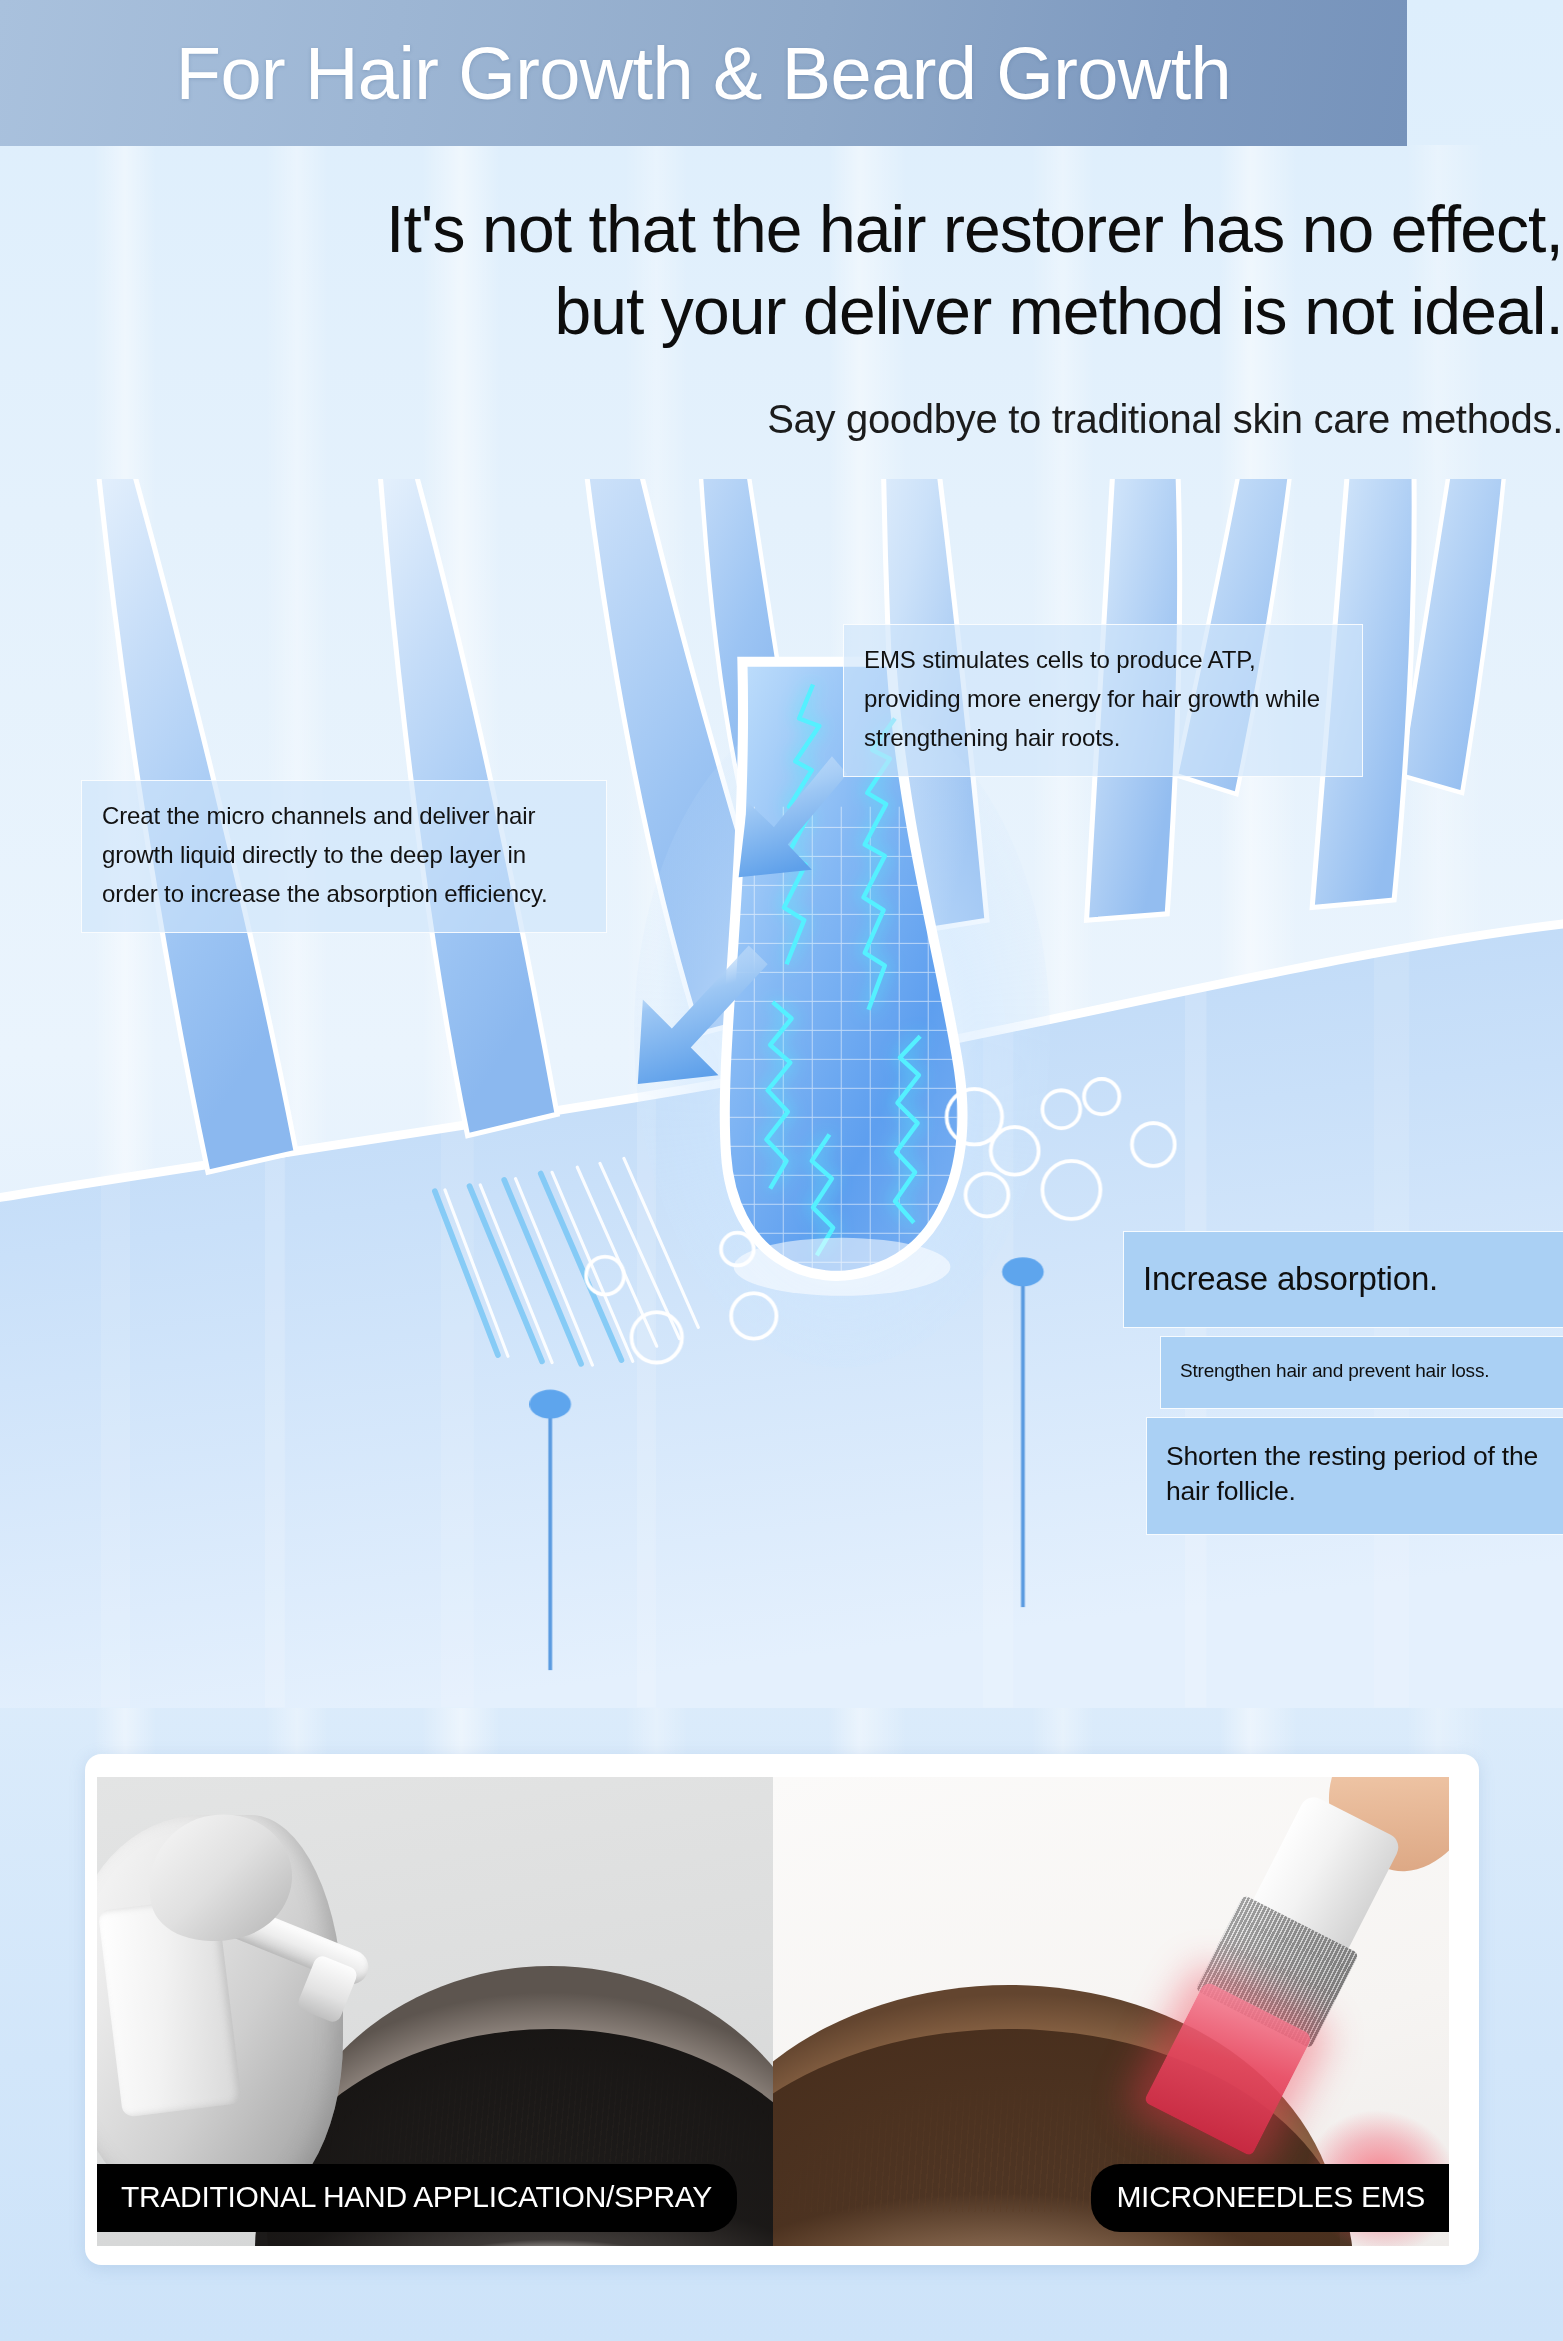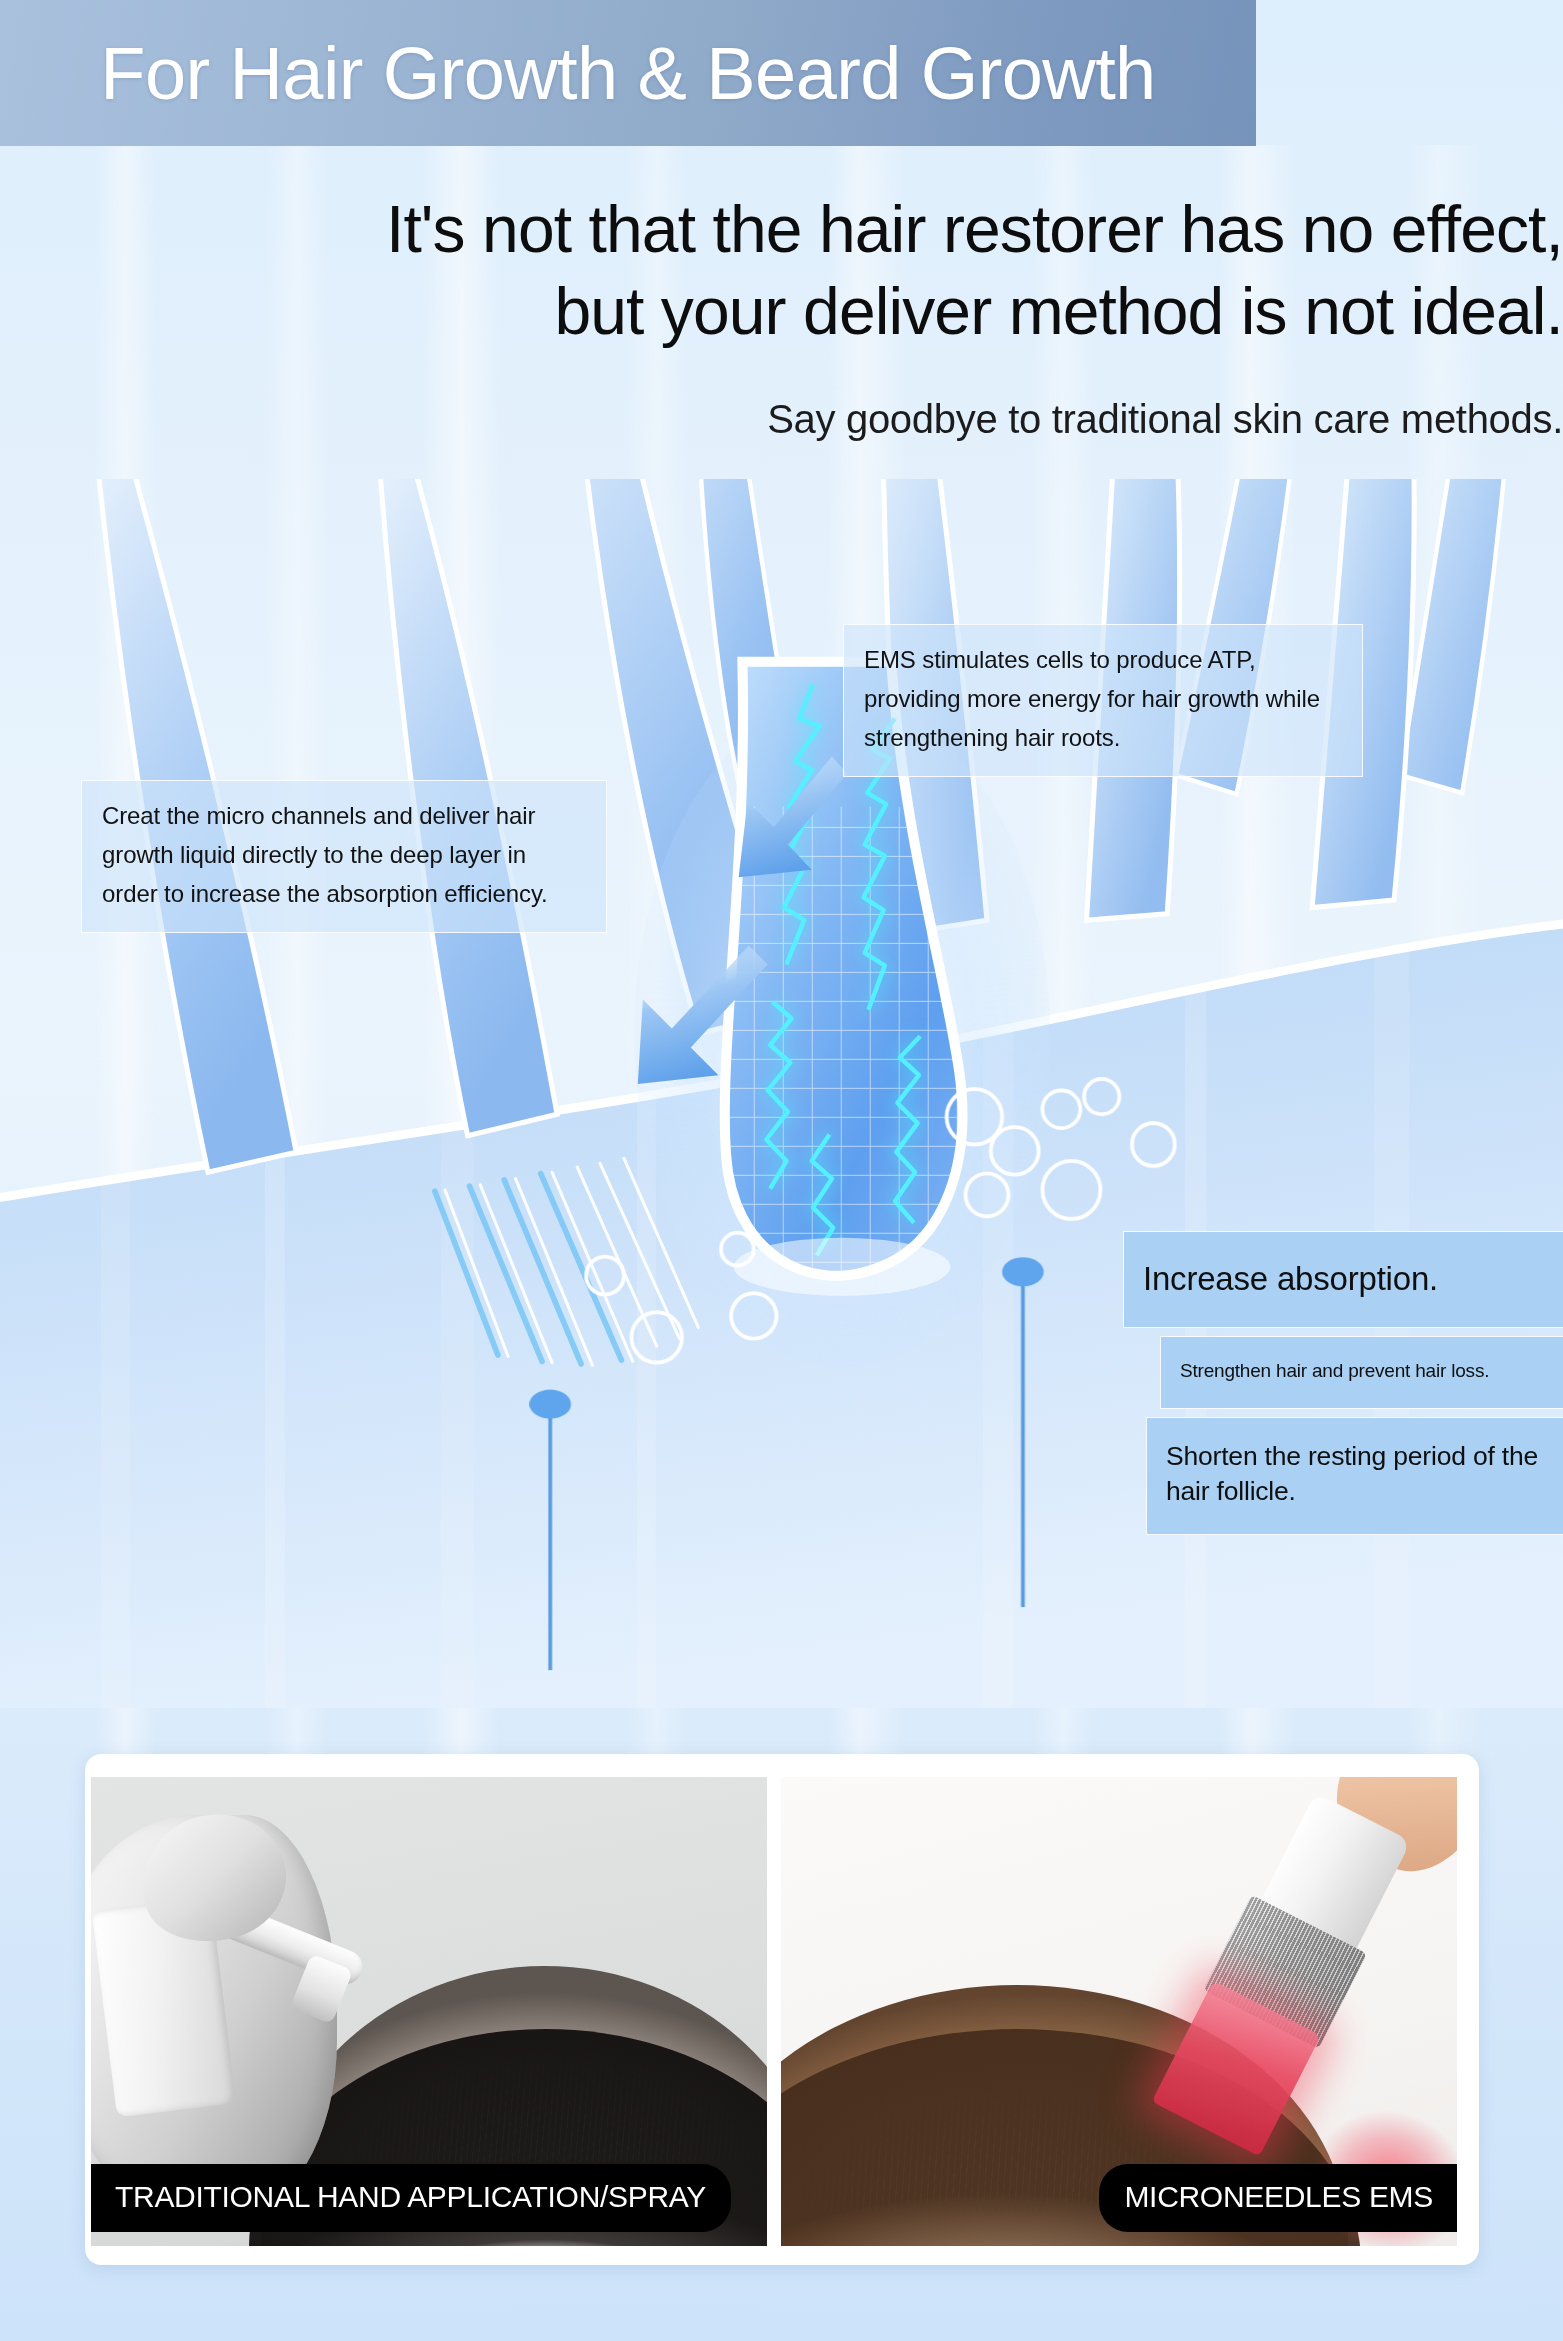--- a/index.html
+++ b/index.html
@@ -36,21 +36,21 @@
         rgba(255,255,255,0) 66%,  rgba(255,255,255,.35) 68%,
         rgba(255,255,255,0) 70%,  rgba(255,255,255,0) 78%,
         rgba(255,255,255,.48) 80%, rgba(255,255,255,0) 83%,
         rgba(255,255,255,0) 90%,  rgba(255,255,255,.30) 92%,
         rgba(255,255,255,0) 95%);
     pointer-events:none;
   }
 
   
   .header {
-    position:absolute; left:0; top:0; width:1256px; height:146px;
+    position:absolute; left:0; top:0; width:1407px; height:146px;
     background:linear-gradient(100deg,#a9c1dd 0%,#9db6d4 28%,#8fa9c9 58%,#7e9ac0 82%,#7693bb 100%);
     display:flex; align-items:center; justify-content:center;
   }
   .header-title {
     color:#ffffff;
     font-size:74px;
     font-weight:400;
     letter-spacing:-0.6px;
     white-space:nowrap;
     text-shadow:0 1.3px 3.8px rgba(60,90,130,.25);
@@ -112,22 +112,22 @@
   .benefit-1 { font-size:19px; line-height:1.32; padding:21.4px 19px 25px;margin-left:37px; }
   .benefit-2 { font-size:26.5px; line-height:1.32; padding:21.4px 19px 25px;margin-left:23px; }
 
   
   .compare-card {
     position:absolute; left:85px; top:1754px;
     width:1394px; height:511px;
     background:#ffffff;
     border-radius:16.4px;
     box-shadow:0 3.8px 16.4px rgba(110,150,195,.22);
-    padding:23px 6px 19px;
-    display:flex; gap:14px;
+    padding:23px 12px 19px;
+    display:flex; 
   }
   .photo {
     position:relative;
     width:676px; height:469px;
     overflow:hidden;
   }
 
   
   .photo-left { background:#dfe0e0; }
   .ph-bg-l {

